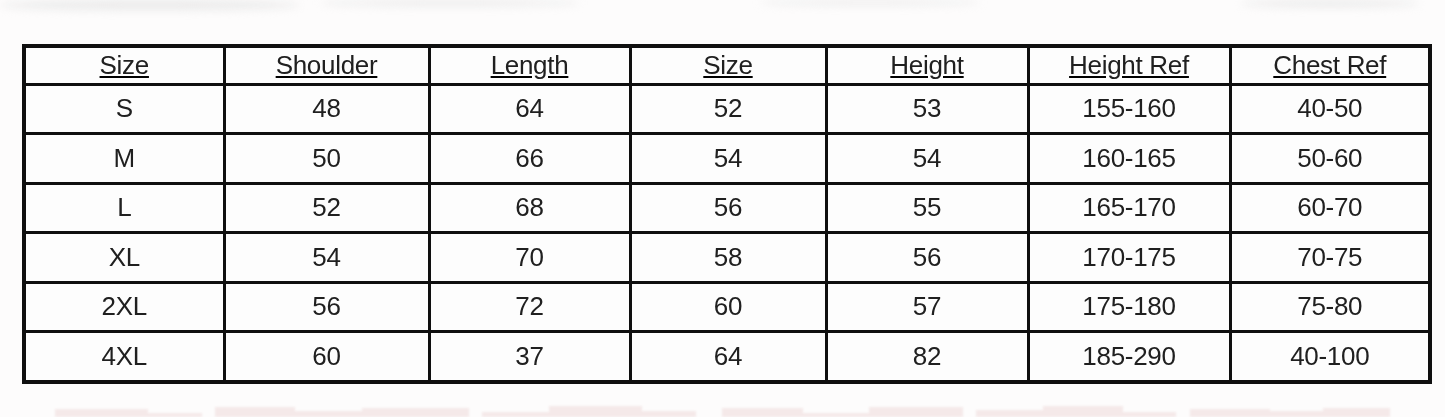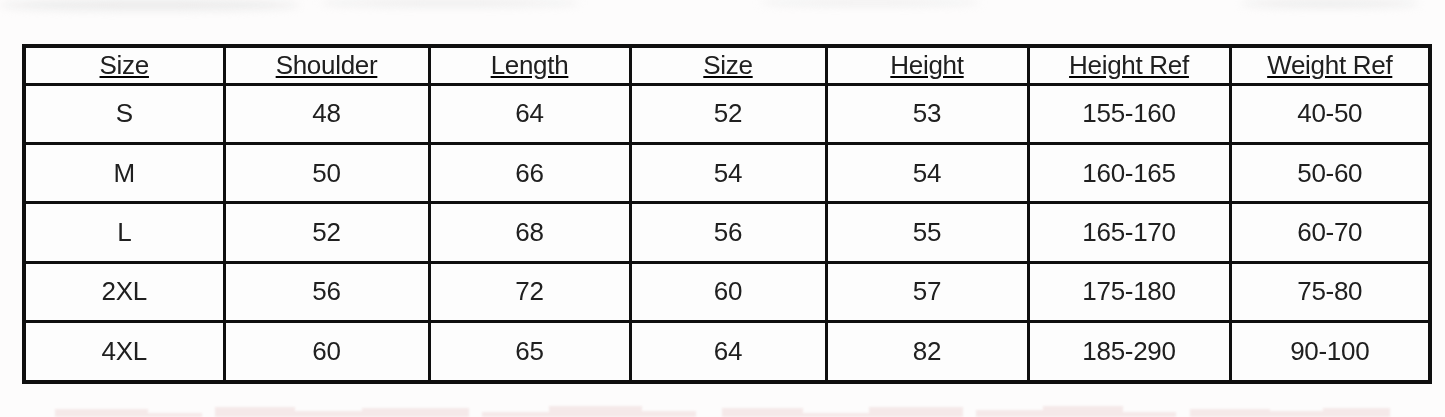--- a/index.html
+++ b/index.html
@@ -95,21 +95,21 @@
       <col style="width:200px">
     </colgroup>
     <thead>
       <tr>
           <th>Size</th>
           <th>Shoulder</th>
           <th>Length</th>
           <th>Size</th>
           <th>Height</th>
           <th>Height Ref</th>
-          <th>Weight Ref</th>
+          <th>Chest Ref</th>
         </tr>
     </thead>
     <tbody>
         <tr>
           <td>S</td>
           <td>48</td>
           <td>64</td>
           <td>52</td>
           <td>53</td>
           <td>155-160</td>
@@ -127,36 +127,45 @@
         <tr>
           <td>L</td>
           <td>52</td>
           <td>68</td>
           <td>56</td>
           <td>55</td>
           <td>165-170</td>
           <td>60-70</td>
         </tr>
         <tr>
+          <td>XL</td>
+          <td>54</td>
+          <td>70</td>
+          <td>58</td>
+          <td>56</td>
+          <td>170-175</td>
+          <td>70-75</td>
+        </tr>
+        <tr>
           <td>2XL</td>
           <td>56</td>
           <td>72</td>
           <td>60</td>
           <td>57</td>
           <td>175-180</td>
           <td>75-80</td>
         </tr>
         <tr>
           <td>4XL</td>
           <td>60</td>
-          <td>65</td>
+          <td>37</td>
           <td>64</td>
           <td>82</td>
           <td>185-290</td>
-          <td>90-100</td>
+          <td>40-100</td>
         </tr>
       </tbody>
   </table>
 
   <div class="bottom-texture">
     <i style="width:7%;  height:8px;"></i>
     <i style="width:4%;  height:4px;  margin-right:1%;"></i>
     <i style="width:6%;  height:10px;"></i>
     <i style="width:5%;  height:6px;"></i>
     <i style="width:8%;  height:9px;  margin-right:1%;"></i>

